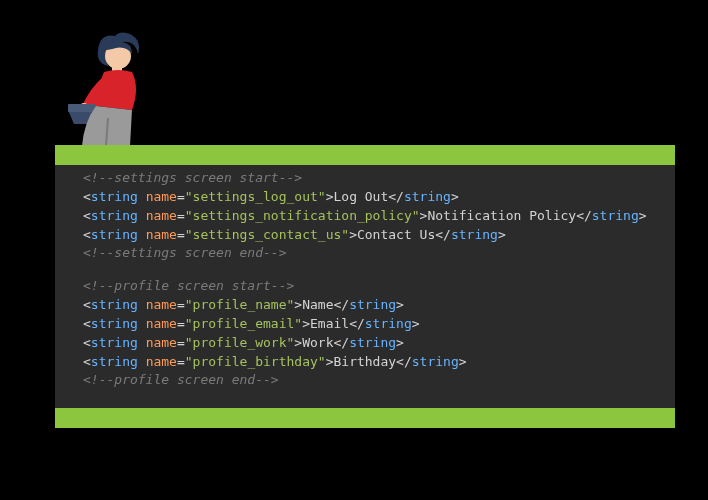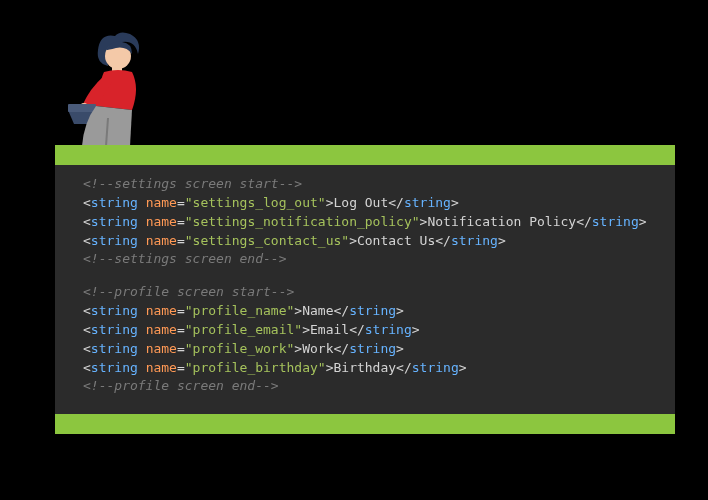--- a/index.html
+++ b/index.html
@@ -17,21 +17,21 @@
     top: 145px;
     width: 620px;
   }
   .bar-top, .bar-bottom {
     height: 20px;
     background: #8cc63f;
     width: 100%;
   }
   .code-block {
     background: #2b2b2b;
-    padding: 10px 20px 18px 28px;
+    padding: 4px 20px 18px 28px;
     font-size: 13px;
     line-height: 1.45;
     color: #d4d4d4;
     white-space: pre;
   }
   .comment { color: #7a7a7a; font-style: italic; }
   .bracket { color: #d4d4d4; }
   .tag { color: #66b3ff; }
   .attr { color: #ff9955; }
   .eq { color: #d4d4d4; }

